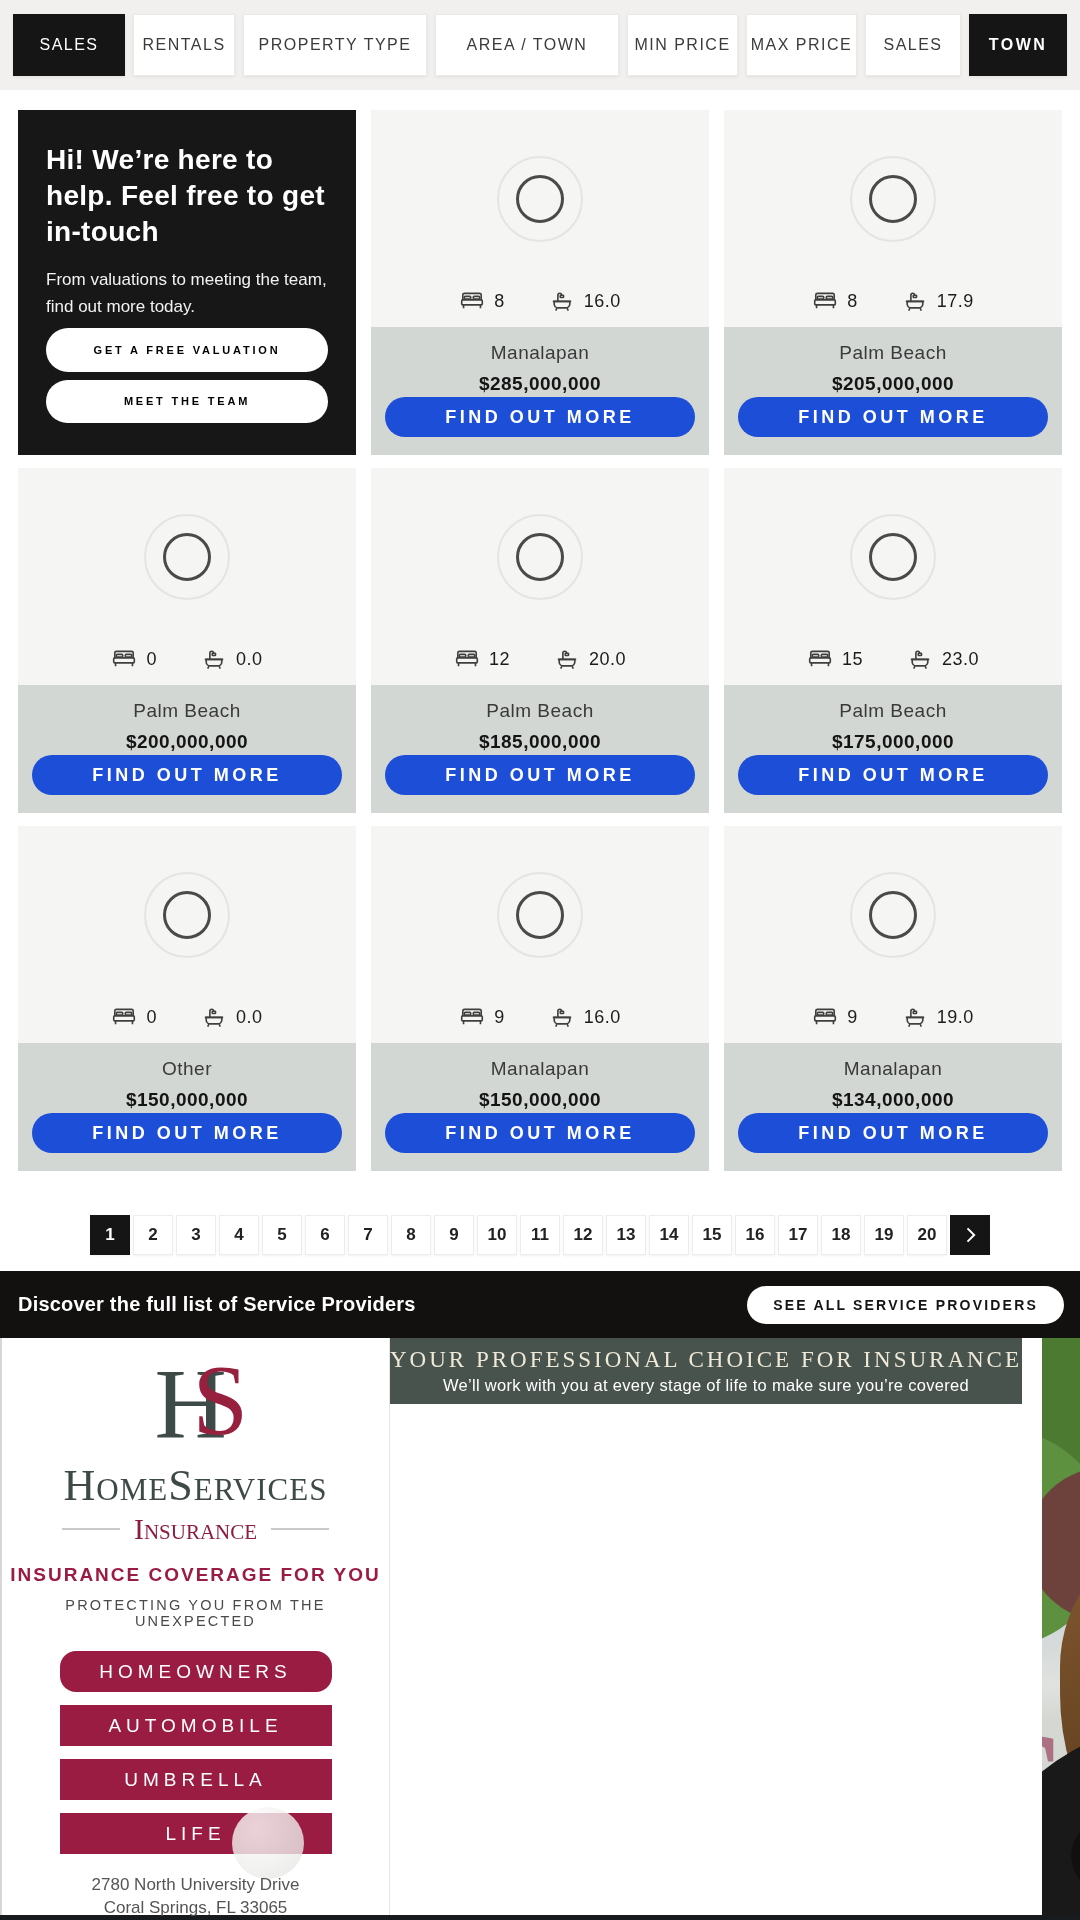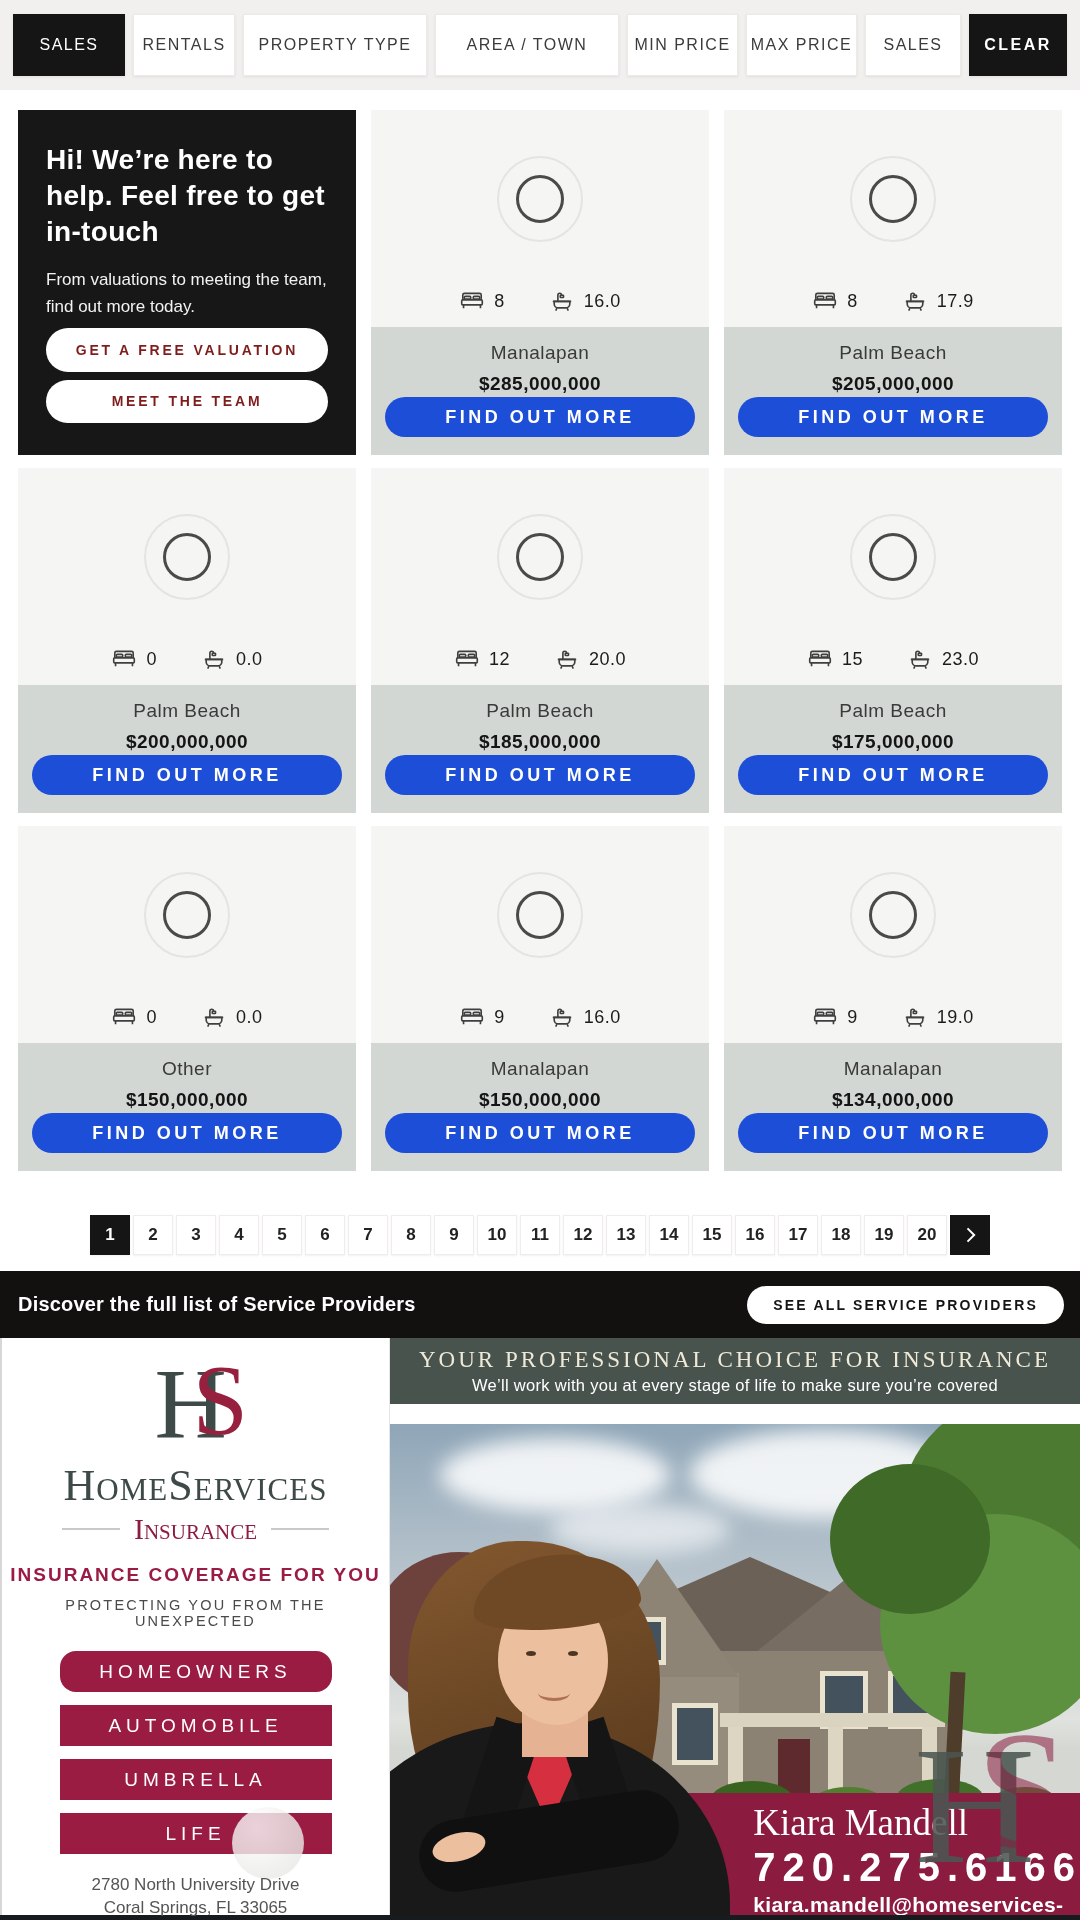--- a/index.html
+++ b/index.html
@@ -23,22 +23,22 @@
   .filter-btn.active { background:#151515; color:#fff; border-color:#151515; }
   .filter-btn:last-child { font-weight:700; letter-spacing:2.5px; }
 
   
   .grid { display:grid; grid-template-columns:repeat(3,1fr); gap:13px 15px; padding:20px 18px 0; }
   .cell { height:345px; }
 
   .promo { background:#171717; color:#fff; padding:32px 28px; display:flex; flex-direction:column; }
   .promo h2 { font-size:28px; line-height:1.28; font-weight:700; letter-spacing:.3px; }
   .promo p { font-size:17px; line-height:1.55; margin-top:18px; color:#f2f2f2; }
-  .promo-btn { margin-top:8px; height:45px; border:none; border-radius:23px; background:#fff; color:#7f1d1d;
-    font-family:"Liberation Sans",sans-serif; font-size:14px; font-weight:700; letter-spacing:2.8px; cursor:pointer; }
+  .promo-btn { margin-top:8px; height:45px; border:none; border-radius:23px; background:#fff; color:#000000;
+    font-family:"Liberation Sans",sans-serif; font-size:11px; font-weight:700; letter-spacing:2.8px; cursor:pointer; }
 
   .card { display:flex; flex-direction:column; height:345px; }
   .img-area { background:#f5f5f3; height:217px; display:flex; flex-direction:column; align-items:center; cursor:pointer; }
   .spinner-wrap { margin:auto; width:86px; height:86px; border:2px solid #e4e4e1; border-radius:50%;
     display:flex; align-items:center; justify-content:center; }
   .spinner-inner { width:48px; height:48px; border:3px solid #4a4a4a; border-radius:50%; }
   .stats { display:flex; gap:44px; align-items:center; margin-bottom:13px; }
   .stat { display:flex; align-items:center; gap:9px; font-size:18px; color:#1c1c1c; letter-spacing:.5px; }
   .stat svg { display:block; }
   .card-footer { background:#d3d7d4; flex:1; text-align:center; padding:15px 14px 1px; }
@@ -77,21 +77,21 @@
   .division { font-family:"Liberation Serif",serif; font-variant:small-caps; font-size:30px; color:#8e1c40; line-height:1; }
   .tagline1 { margin-top:20px; font-size:19px; font-weight:700; color:#9a1c42; letter-spacing:2px; }
   .tagline2 { margin-top:11px; font-size:14.5px; color:#4a4a4a; letter-spacing:2.2px; }
   .cov-btn { display:block; width:272px; height:41px; margin:13px auto 0; border:none; background:#9a1c42;
     color:#fff; font-family:"Liberation Sans",sans-serif; font-size:19px; letter-spacing:5px; cursor:pointer; }
   .cov-btn:first-of-type { margin-top:22px;border-radius:16px; }
   .address { margin-top:20px; font-size:17px; color:#555; line-height:1.35; position:relative; z-index:2; }
   .chat-bubble { position:absolute; left:230px; bottom:36px; width:72px; height:72px; border-radius:50%;
     background:radial-gradient(circle at 35% 30%, #ffffff, #e2e2e0); opacity:.8; z-index:1; }
 
-  .ad-right { flex:1; display:flex; flex-direction:column;gap:20px; }
+  .ad-right { flex:1; display:flex; flex-direction:row;gap:20px; }
   .ad-header { background:#49534e; height:66px; text-align:center; padding-top:9px; }
   .ad-header-title { font-family:"Liberation Serif",serif; font-size:23px; letter-spacing:3px; color:#efead8; }
   .ad-header-sub { font-size:16.5px; color:#fff; letter-spacing:.3px; margin-top:3px; }
 
   .photo { position:relative; flex:1; overflow:hidden;
     background:linear-gradient(180deg,#8fa6b8 0%,#c3ccd2 40%,#dfe2de 60%,#d5d8d2 66%); }
   .cloud { position:absolute; background:#fff; border-radius:50%; filter:blur(10px); opacity:.85; }
   .lawn { position:absolute; left:0; right:0; bottom:0; height:120px;
     background:linear-gradient(180deg,#7fae4f 0%,#58903a 45%,#3c6d21 100%); }
   .house-body { position:absolute; left:150px; bottom:112px; width:420px; height:152px; background:#8b8273; }
@@ -149,21 +149,21 @@
 
   <div class="filter-bar-wrap">
     <div class="filter-bar">
         <button class="filter-btn active">SALES</button>
         <button class="filter-btn">RENTALS</button>
         <button class="filter-btn">PROPERTY TYPE</button>
         <button class="filter-btn">AREA / TOWN</button>
         <button class="filter-btn">MIN PRICE</button>
         <button class="filter-btn">MAX PRICE</button>
         <button class="filter-btn">SALES</button>
-        <button class="filter-btn active">CLEAR</button>
+        <button class="filter-btn active">TOWN</button>
       </div>
   </div>
 
   <div class="grid">
     <div class="cell promo">
       <h2>Hi! We’re here to help. Feel free to get in-touch</h2>
       <p>From valuations to meeting the team, find out more today.</p>
       <button class="promo-btn">GET A FREE VALUATION</button>
       <button class="promo-btn">MEET THE TEAM</button>
     </div>

